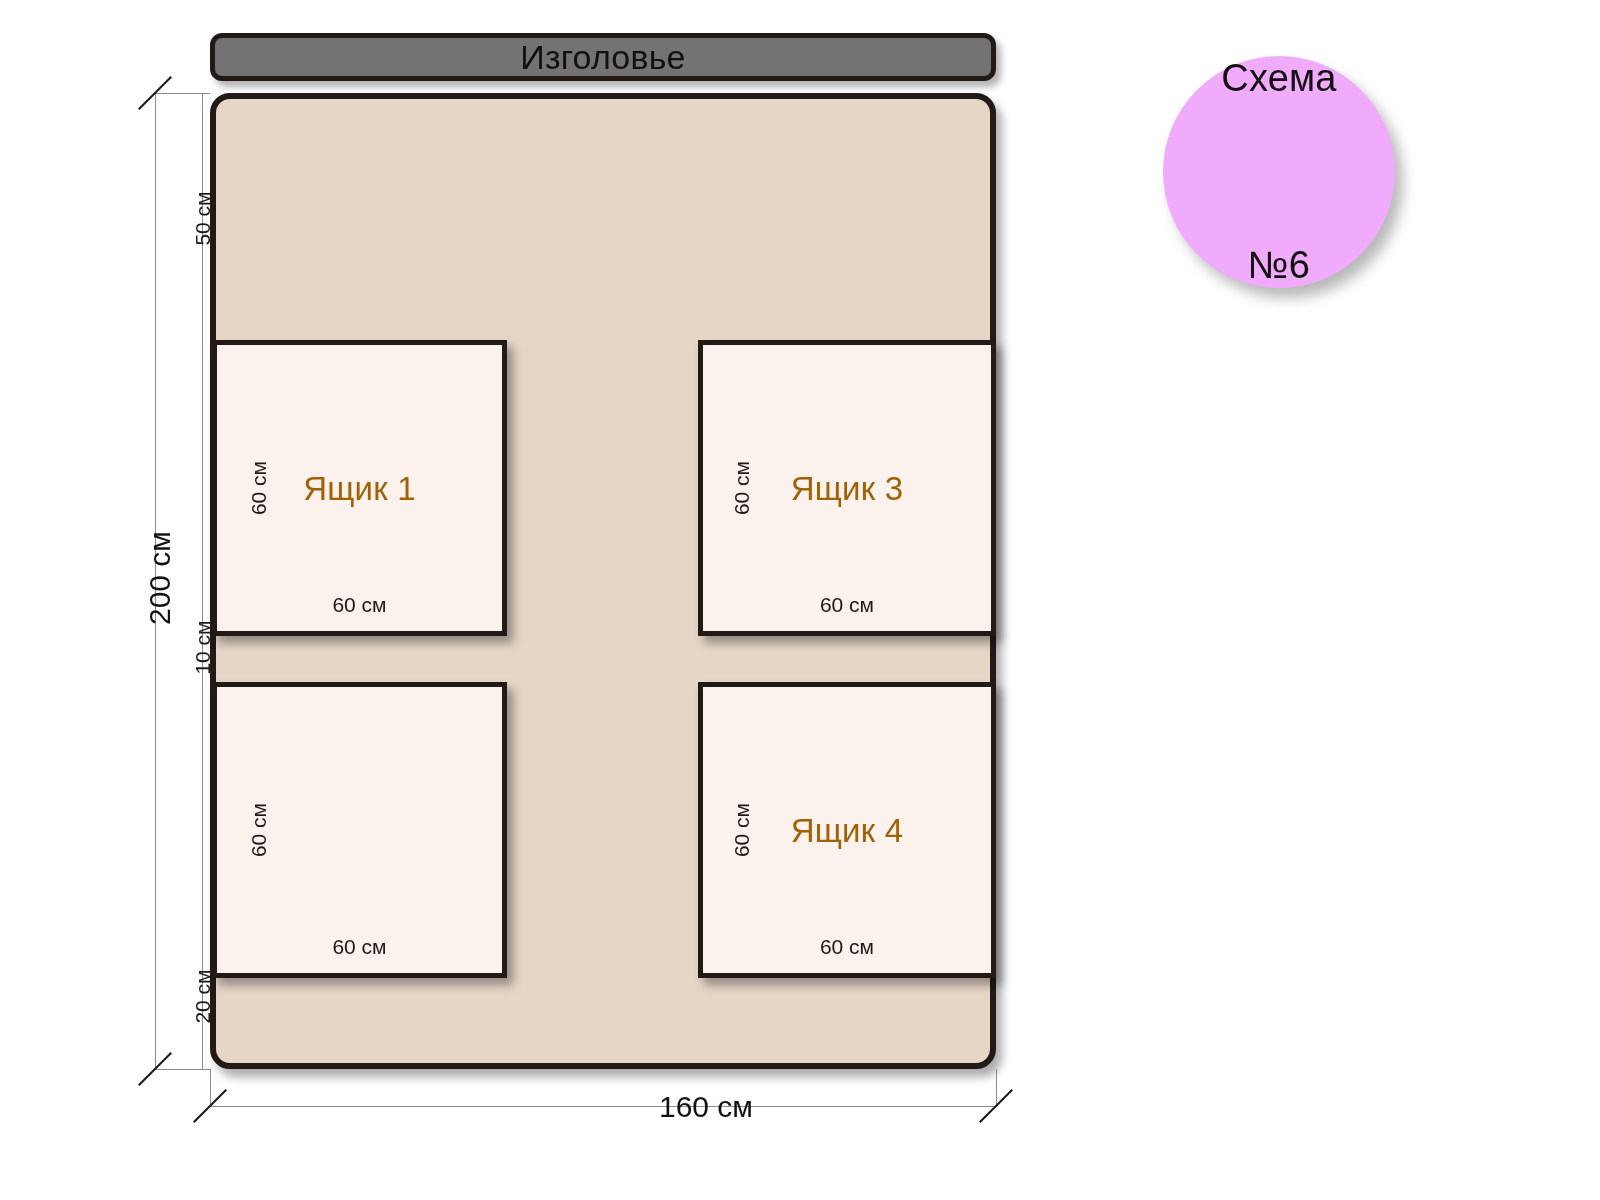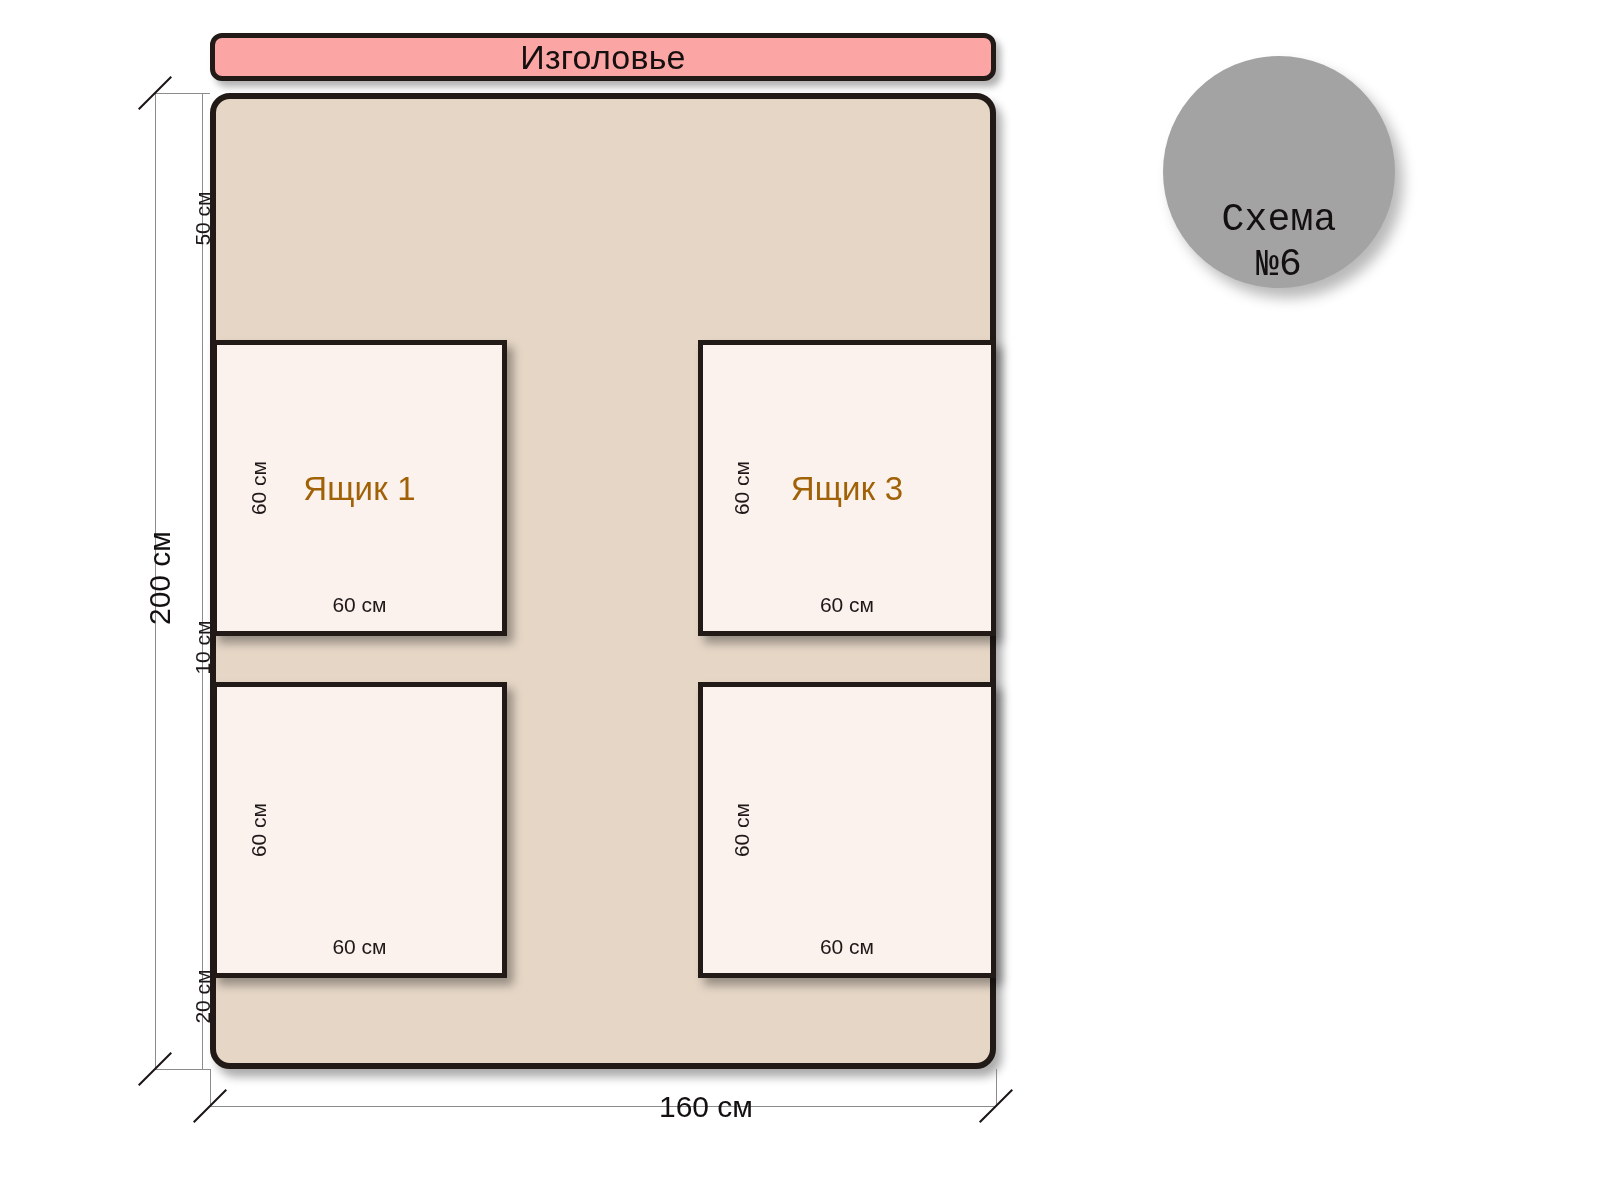--- a/index.html
+++ b/index.html
@@ -23,21 +23,21 @@
     inset: 0;
   }
 
   
   .headboard {
     position: absolute;
     left: 210px;
     top: 33px;
     width: 786px;
     height: 48px;
-    background: #fca5a5;
+    background: #737373;
     border: 5px solid #211a17;
     border-radius: 12px;
     box-sizing: border-box;
     display: flex;
     align-items: center;
     justify-content: center;
     box-shadow: 5px 6px 7px rgba(0,0,0,0.30);
   }
   .headboard-label {
     font-size: 34px;
@@ -147,27 +147,26 @@
   }
 
   
   .badge {
     position: absolute;
     left: 1163px;
     top: 56px;
     width: 232px;
     height: 232px;
     border-radius: 50%;
-    background: #a3a3a3;
+    background: #f0abfc;
     display: flex;
     flex-direction: column;
     align-items: center;
-    justify-content: flex-end;
+    justify-content: space-between;
     box-shadow: 8px 10px 14px rgba(0,0,0,0.28);
-    font-family: Liberation Mono, monospace;
   }
   .badge-line {
     font-size: 38px;
     color: #141010;
     line-height: 1.18;
     letter-spacing: 0.2px;
   }
 </style>
 </head>
 <body>
@@ -192,20 +191,21 @@
   </div>
 
   <div class="drawer drawer-3">
     <span class="drawer-v-dim">60 см</span>
     <span class="drawer-title">Ящик 3</span>
     <span class="drawer-h-dim">60 см</span>
   </div>
 
   <div class="drawer drawer-4">
     <span class="drawer-v-dim">60 см</span>
+    <span class="drawer-title">Ящик 4</span>
     <span class="drawer-h-dim">60 см</span>
   </div>
 
   <div class="dim-line dim-v" style="left:202px; top:93px; height:976px;"></div>
 
   <span class="dim-label rot" style="left:157px; top:208px; width:90px; text-align:center;">50 см</span>
 
   <span class="dim-label rot" style="left:157px; top:637px; width:90px; text-align:center;">10 см</span>
 
   <span class="dim-label rot" style="left:157px; top:986px; width:90px; text-align:center;">20 см</span>

